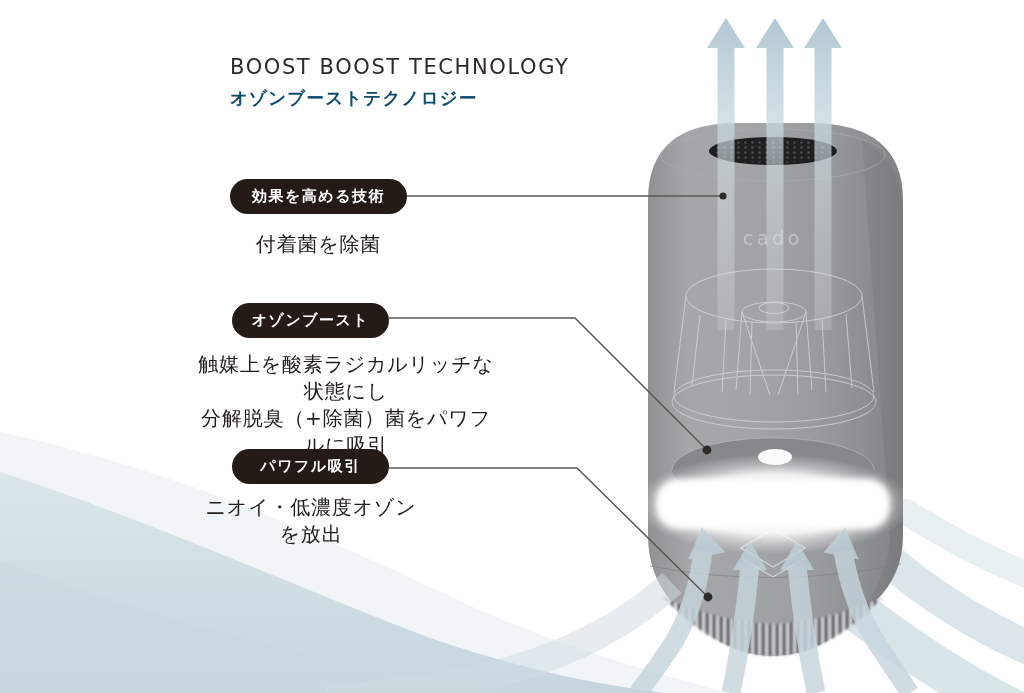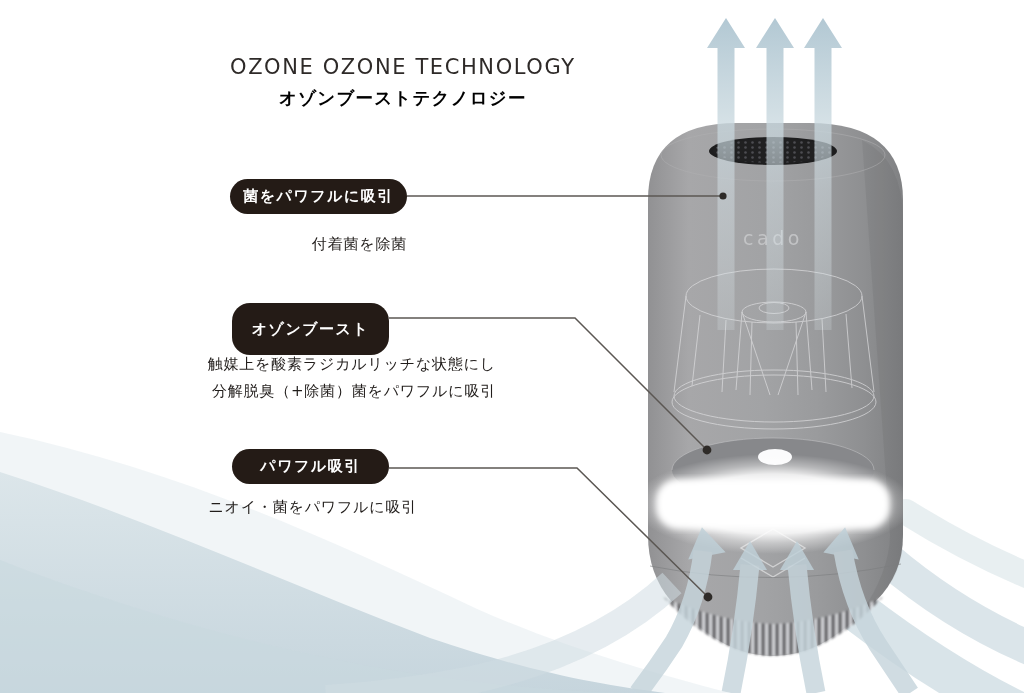--- a/index.html
+++ b/index.html
@@ -6,32 +6,32 @@
   .stage{
     position:relative;width:1024px;height:693px;overflow:hidden;background:#ffffff;
     font-family:"DejaVu Sans","Liberation Sans",sans-serif;
   }
   .stage svg.scene{position:absolute;left:0;top:0;}
   .title-block{position:absolute;left:230px;top:56px;}
   .title-en{
     margin:0;font-size:21px;font-weight:500;letter-spacing:1.6px;color:#2e2a28;line-height:1.1;
   }
   .title-ja{
-    margin:10px 0 0 0;font-size:17.5px;font-weight:600;letter-spacing:1.2px;color:#000000;line-height:1.1;text-align:center;
+    margin:10px 0 0 0;font-size:17.5px;font-weight:600;letter-spacing:1.2px;color:#0c4a6e;line-height:1.1;
   }
   .pill{
     position:absolute;display:flex;align-items:center;justify-content:center;
     background:#241b16;color:#ffffff;border-radius:18px;
     font-size:15px;font-weight:600;letter-spacing:1.5px;box-sizing:border-box;
   }
   .pill-1{left:230px;top:179px;width:177px;height:35px;}
-  .pill-2{left:232px;top:303px;width:157px;height:52px;}
+  .pill-2{left:232px;top:303px;width:157px;height:35px;}
   .pill-3{left:232px;top:449px;width:157px;height:35px;}
   .desc{
-    position:absolute;text-align:right;color:#211d1b;font-size:15px;font-weight:500;
+    position:absolute;text-align:center;color:#211d1b;font-size:20px;font-weight:500;
     letter-spacing:0.8px;line-height:27px;
   }
   .desc-1{left:230px;top:231px;width:177px;}
   .desc-2{left:167px;top:351px;width:300px;margin-left:29px;}
   .desc-3{left:205px;top:494px;width:212px;}
 </style>
 </head>
 <body>
 
 <div class="stage">
@@ -177,29 +177,29 @@
         <circle cx="707" cy="450" r="4.4" fill="#2e2b28" stroke="none"></circle>
       </g>
       <g>
         <path d="M389,468 L577,468 L708,597"></path>
         <circle cx="708" cy="597" r="4.4" fill="#2e2b28" stroke="none"></circle>
       </g>
     </g>
   </svg>
 
   <div class="title-block">
-    <h1 class="title-en">OZONE OZONE TECHNOLOGY</h1>
+    <h1 class="title-en">BOOST BOOST TECHNOLOGY</h1>
     <h2 class="title-ja">オゾンブーストテクノロジー</h2>
   </div>
 
-  <div class="pill pill-1">菌をパワフルに吸引</div>
+  <div class="pill pill-1">効果を高める技術</div>
   <div class="desc desc-1">付着菌を除菌</div>
 
   <div class="pill pill-2">オゾンブースト</div>
   <div class="desc desc-2">
     <div>触媒上を酸素ラジカルリッチな状態にし</div>
     <div>分解脱臭（+除菌）菌をパワフルに吸引</div>
   </div>
 
   <div class="pill pill-3">パワフル吸引</div>
-  <div class="desc desc-3">ニオイ・菌をパワフルに吸引</div>
+  <div class="desc desc-3">ニオイ・低濃度オゾンを放出</div>
 
 </div>
 
 </body></html>

